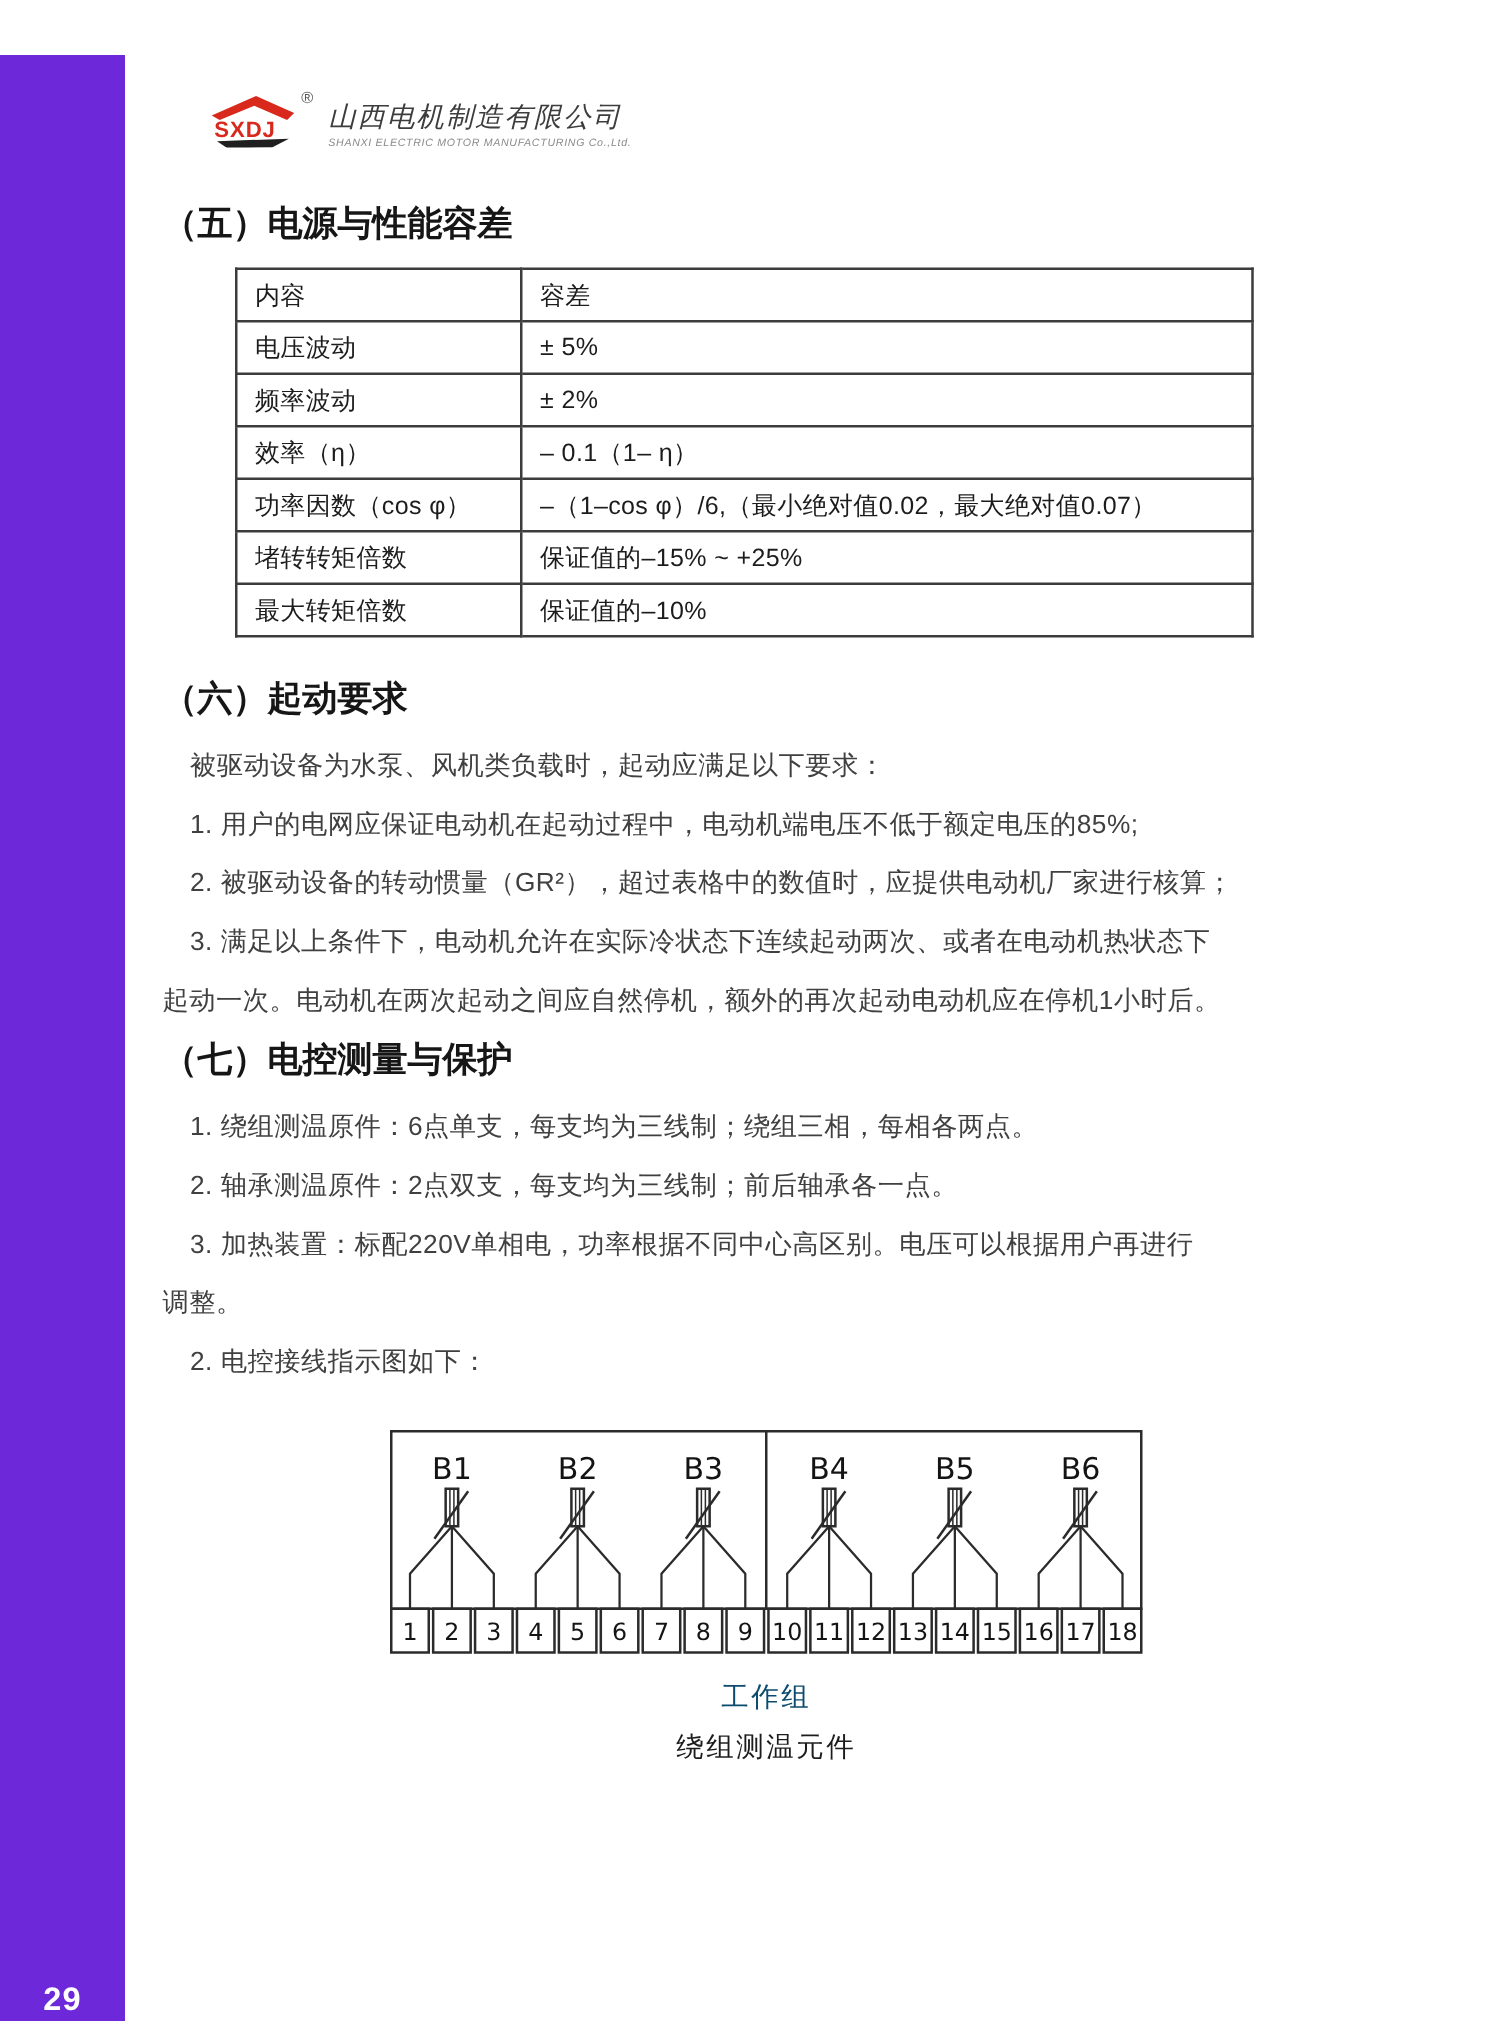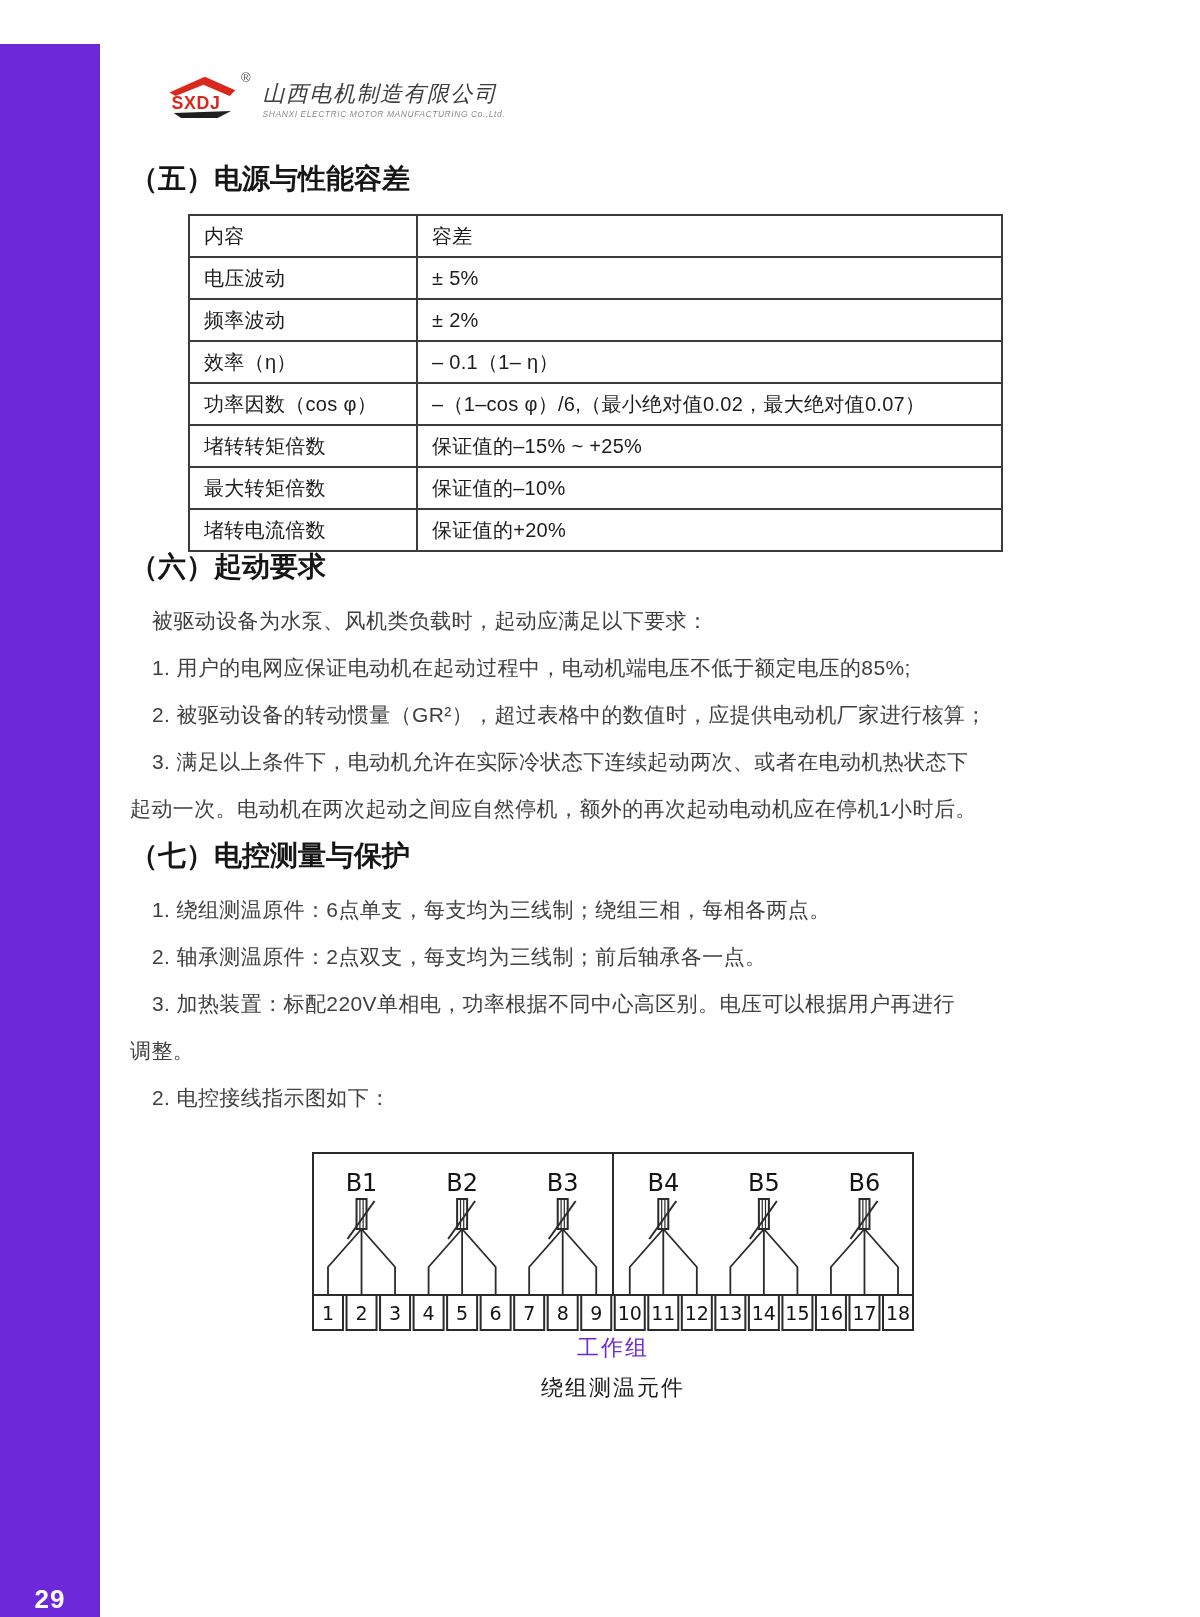--- a/index.html
+++ b/index.html
@@ -27,41 +27,41 @@
   .logo-row{padding-top:74px;padding-left:36px;display:flex;align-items:flex-start;height:60px;}
   .logo-mark{width:72px;height:44px;display:block;}
   .reg-mark{font-size:13px;color:#555;margin:-4px 4px 0 3px;}
   .company{margin-left:8px;padding-top:8px;font-style:italic;}
   .company-cn{font-size:22px;font-weight:500;color:#3d3d3d;letter-spacing:1.5px;line-height:24px;}
   .company-en{font-size:8.5px;color:#8a8a8a;letter-spacing:0.55px;margin-top:3px;}
 
   
   .sec-heading{font-size:28px;font-weight:bold;color:#161616;line-height:30px;}
   .h-five{margin-top:30px;}
-  .h-six{}
+  .h-six{margin-top:34px;}
   .h-seven{margin-top:8px;}
   .para{font-size:21px;line-height:30px;margin-bottom:17px;letter-spacing:0.4px;color:#404040;}
   .para.indent{padding-left:22px;}
   .para-block{margin-top:24px;}
 
   
   .tol-table{
     border-collapse:collapse;margin:20px 0 0 58px;width:815px;
     table-layout:fixed;
   }
   .tol-table td{
     border:2px solid #3c3c3c;height:40px;padding:0 0 0 14px;
     font-size:20px;color:#1c1c1c;letter-spacing:0.3px;vertical-align:middle;
   }
   .tol-table td.c1{width:212px;}
 
   
   .diagram-wrap{margin:38px 0 0 180px;width:606px;}
   .diagram-svg{display:block;font-family:"DejaVu Sans", sans-serif;}
-  .group-labels{display:flex;font-size:22px;color:#6d28d9;letter-spacing:2px;justify-content:space-between;}
+  .group-labels{display:flex;margin-top:18px;font-size:22px;color:#0c4a6e;letter-spacing:2px;justify-content:space-between;}
   .group-labels span{flex:1;text-align:center;}
   .diagram-caption{margin-top:10px;text-align:center;font-size:22px;color:#1c1c1c;letter-spacing:2px;}
 </style>
 </head>
 <body>
 
 <div class="page">
   <div class="sidebar">
     <div class="page-num">29</div>
   </div>
@@ -105,24 +105,20 @@
             <td class="c1">功率因数（cos φ）</td>
             <td class="c2">–（1–cos φ）/6,（最小绝对值0.02，最大绝对值0.07）</td>
           </tr>
           <tr>
             <td class="c1">堵转转矩倍数</td>
             <td class="c2">保证值的–15% ~ +25%</td>
           </tr>
           <tr>
             <td class="c1">最大转矩倍数</td>
             <td class="c2">保证值的–10%</td>
-          </tr>
-          <tr>
-            <td class="c1">堵转电流倍数</td>
-            <td class="c2">保证值的+20%</td>
           </tr>
         </tbody>
     </table>
 
     <div class="sec-heading h-six">（六）起动要求</div>
     <div class="para-block">
       <div class="para indent">被驱动设备为水泵、风机类负载时，起动应满足以下要求：</div>
       <div class="para indent">1. 用户的电网应保证电动机在起动过程中，电动机端电压不低于额定电压的85%;</div>
       <div class="para indent">2. 被驱动设备的转动惯量（GR²），超过表格中的数值时，应提供电动机厂家进行核算；</div>
       <div class="para indent">3. 满足以上条件下，电动机允许在实际冷状态下连续起动两次、或者在电动机热状态下</div>

